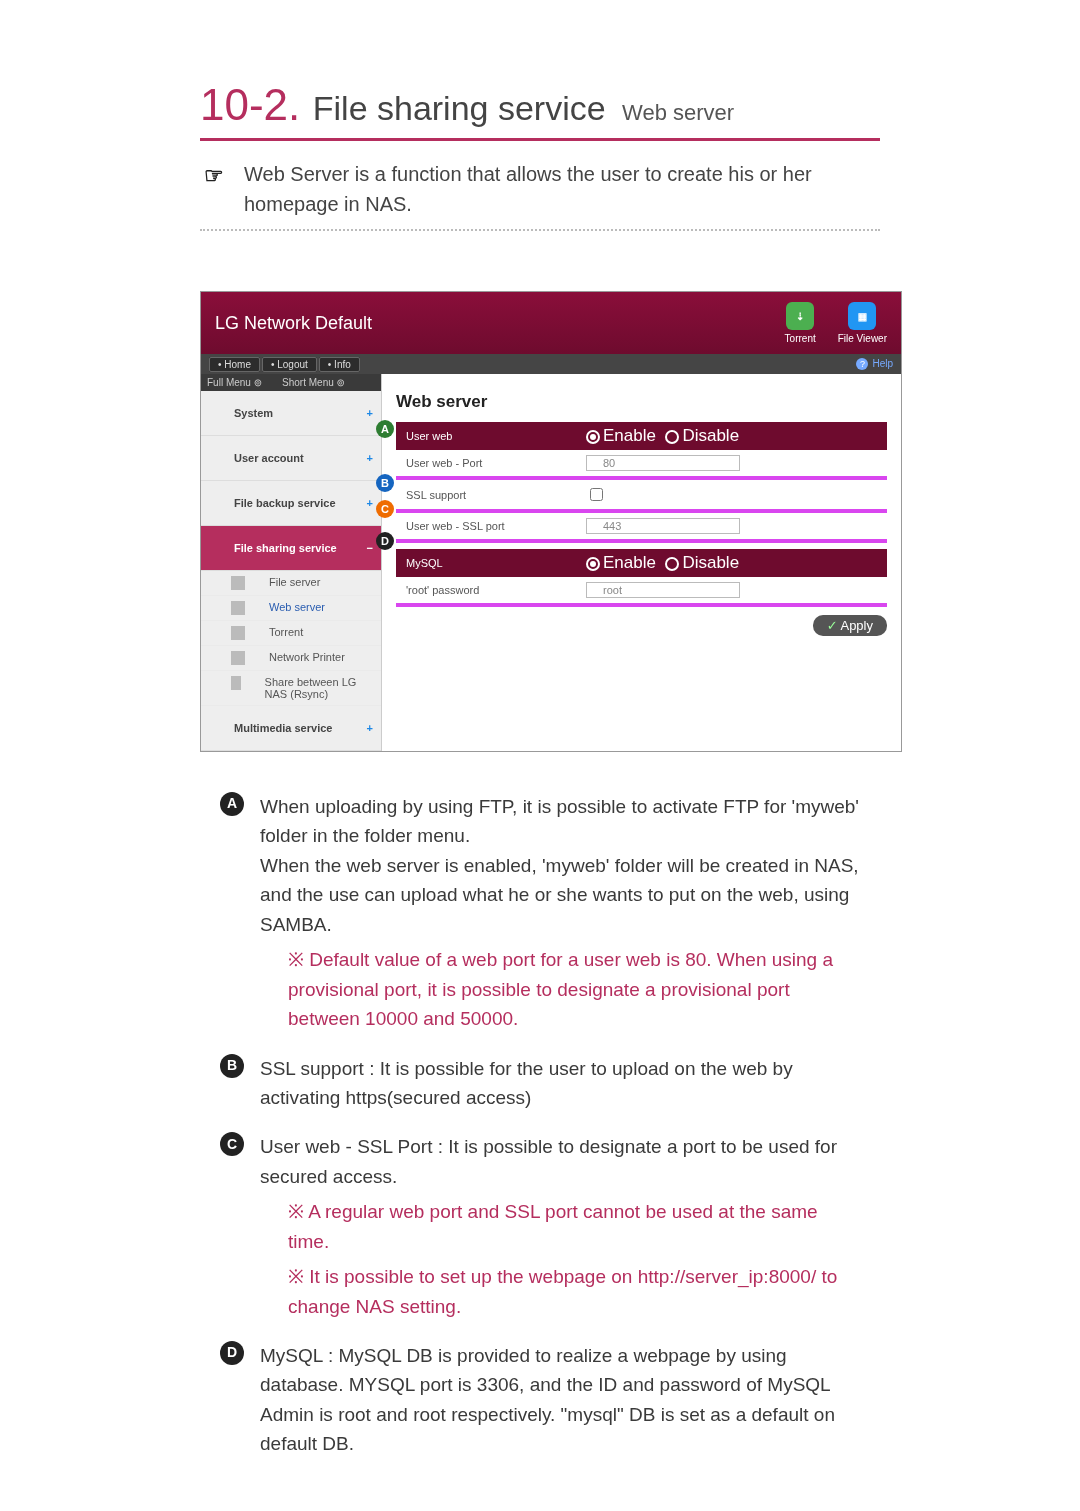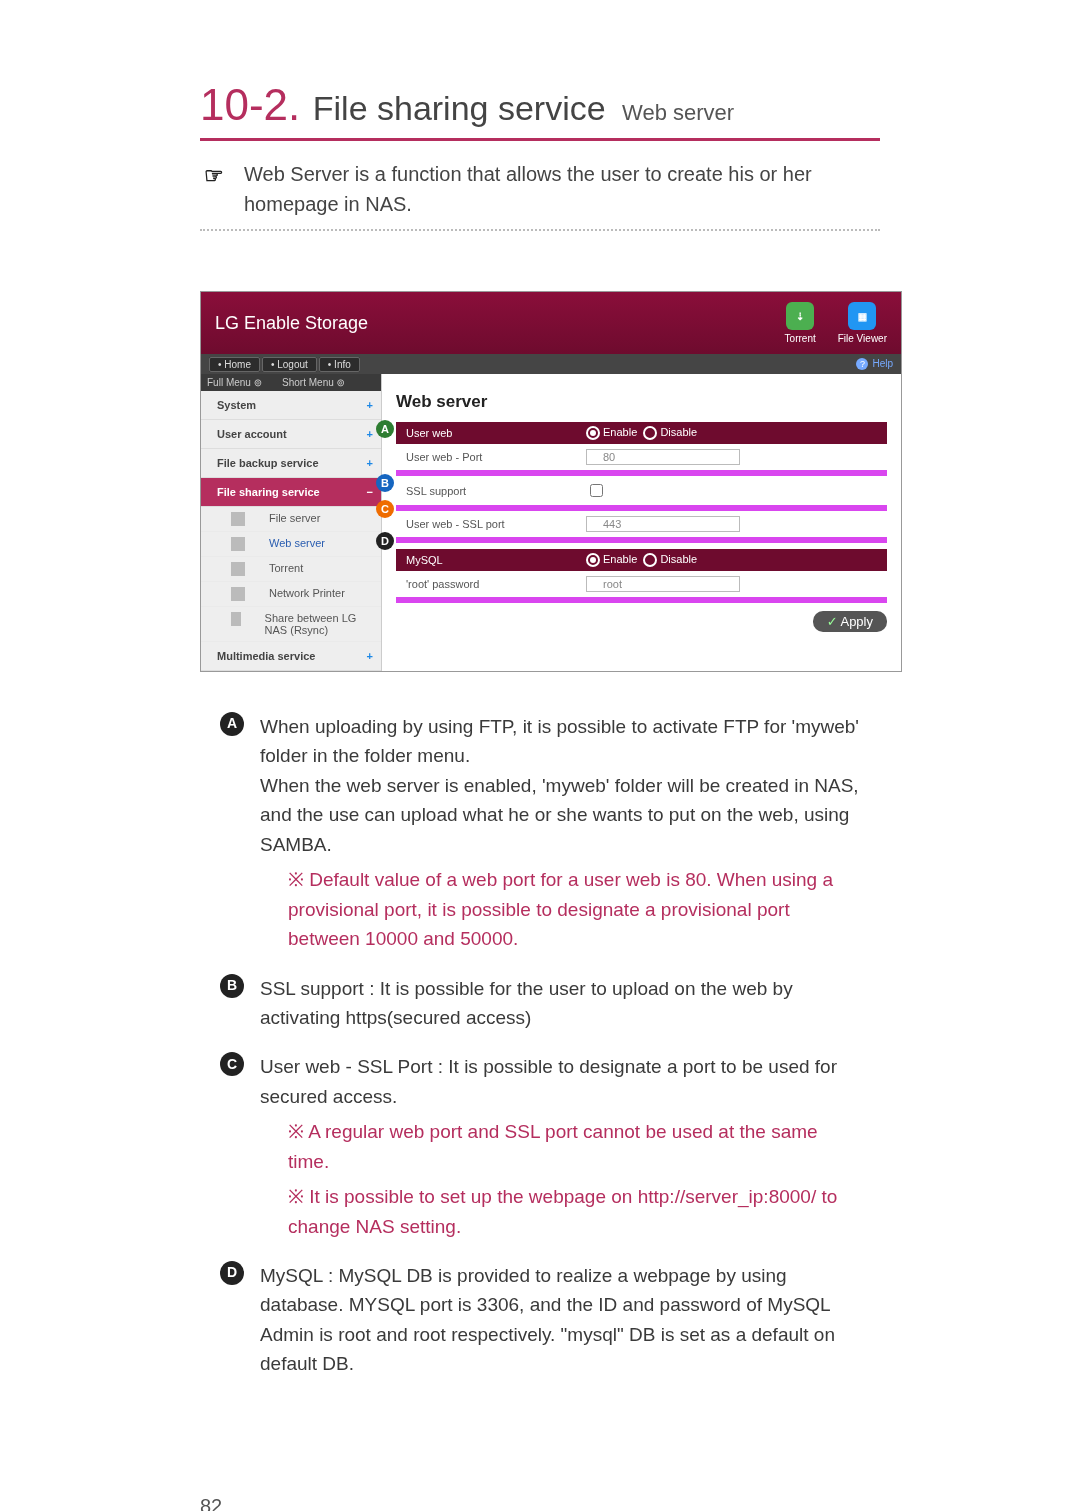--- a/index.html
+++ b/index.html
@@ -18,45 +18,45 @@
 .hdr-ico .circ{width:28px;height:28px;border-radius:6px;margin:0 auto 3px;display:flex;align-items:center;justify-content:center;font-weight:bold}
 .hdr-ico .t{background:#4caf50;color:#fff}
 .hdr-ico .f{background:#2196f3;color:#fff}
 .navrow{background:#454545;color:#ddd;display:flex;justify-content:space-between;align-items:center;padding:4px 8px}
 .navrow .btns span{background:#2c2c2c;border:1px solid #666;padding:1px 8px;margin-right:2px;border-radius:2px;font-size:10px}
 .help{color:#77aaff;font-size:10px}
 .help:before{content:"?";display:inline-block;width:12px;height:12px;border-radius:50%;background:#77aaff;color:#fff;text-align:center;line-height:12px;margin-right:4px;font-size:9px}
 .body{display:flex}
 .side{width:180px;background:#eee;border-right:1px solid #ccc}
 .menu-tabs{background:#3a3a3a;color:#ccc;font-size:10px;padding:3px 6px;display:flex;gap:20px}
-.mi{display:flex;align-items:center;padding:8px 8px;border-bottom:1px solid #ddd;gap:8px;color:#444;font-weight:bold;font-size:11px}
+.mi{display:flex;align-items:center;padding:16px 8px;border-bottom:1px solid #ddd;gap:25px;color:#444;font-weight:bold;font-size:11px}
 .mi .plus{margin-left:auto;color:#1e88e5}
 .mi.sel{background:#b52e5e;color:#fff}
 .mi.sel .plus{color:#fff}
 .sub{padding:5px 8px 5px 30px;border-bottom:1px solid #eaeaea;color:#555;font-size:11px;display:flex;gap:24px;align-items:flex-start}
 .sub.hl{color:#2a5db0}
 .sub .ic{width:14px;height:14px;display:inline-block}
 .ic-sys{background:#c0392b}
 .ic-usr{background:#f39c12}
 .ic-bak{background:#2980b9}
 .ic-shr{background:#e67e22}
 .ic-mm{background:#95a5a6}
 .main{flex:1;padding:12px 14px;position:relative}
 .panel-title{font-weight:bold;font-size:17px;color:#222;margin:6px 0 10px}
 .marker{position:absolute;width:18px;height:18px;border-radius:50%;color:#fff;font-weight:bold;font-size:11px;display:flex;align-items:center;justify-content:center;left:-6px}
 .mkA{background:#2e7d32;top:46px}
 .mkB{background:#1565c0;top:100px}
 .mkC{background:#ef6c00;top:126px}
 .mkD{background:#212121;top:158px}
 .tbl{width:100%;border-collapse:collapse;font-size:11px}
 .tbl th{background:#6e0b2e;color:#fff;text-align:left;padding:4px 10px;font-weight:normal}
-.tbl td{padding:5px 10px;border-bottom:6px solid #d946ef;color:#555}
+.tbl td{padding:5px 10px;border-bottom:4px solid #d946ef;color:#555}
 .tbl td.lab{width:160px}
 .tbl input[type=text]{width:120px;border:1px solid #bbb;padding:1px 16px;font-size:11px;color:#888}
-.radio-g{color:#fff;font-size:11px}
+.radio-g{color:#fff;font-size:17px}
 .radio-g .r{display:inline-block;width:10px;height:10px;border-radius:50%;border:2px solid #fff;margin-right:3px;vertical-align:middle;position:relative}
 .radio-g .r.on:after{content:"";position:absolute;inset:2px;background:#fff;border-radius:50%}
 .apply{float:right;background:#555;color:#fff;border-radius:10px;padding:3px 14px;font-size:13px;margin-top:8px}
 .apply:before{content:"✓ ";color:#9f9}
 .desc{margin:40px 20px 0;font-size:19px;line-height:1.55;color:#3a3a3a}
 .desc .item{display:flex;gap:14px;margin-bottom:20px}
 .desc .lb{flex:0 0 26px}
 .circ-lbl{width:24px;height:24px;border-radius:50%;background:#222;color:#fff;font-weight:bold;display:flex;align-items:center;justify-content:center;font-size:14px}
 .note{color:#b52e5e;margin:6px 0 0 28px}
 .note:before{content:"※ ";}
@@ -72,21 +72,21 @@
     <span class="section-sub">Web server</span>
   </div>
   <div class="intro">
     <span class="hand-icon">☞</span>
     <span>Web Server is a function that allows the user to create his or her homepage in NAS.</span>
   </div>
   <hr class="dotsep">
 
   <div class="screenshot">
     <div class="hdr">
-      <div class="hdr-left">LG Enable Storage</div>
+      <div class="hdr-left">LG Network Default</div>
       <div class="hdr-right" id="hdr-icons">
           <div class="hdr-ico">
             <div class="circ t">⇣</div>
             <div>Torrent</div>
           </div>
           <div class="hdr-ico">
             <div class="circ f">▦</div>
             <div>File Viewer</div>
           </div>
         </div>

